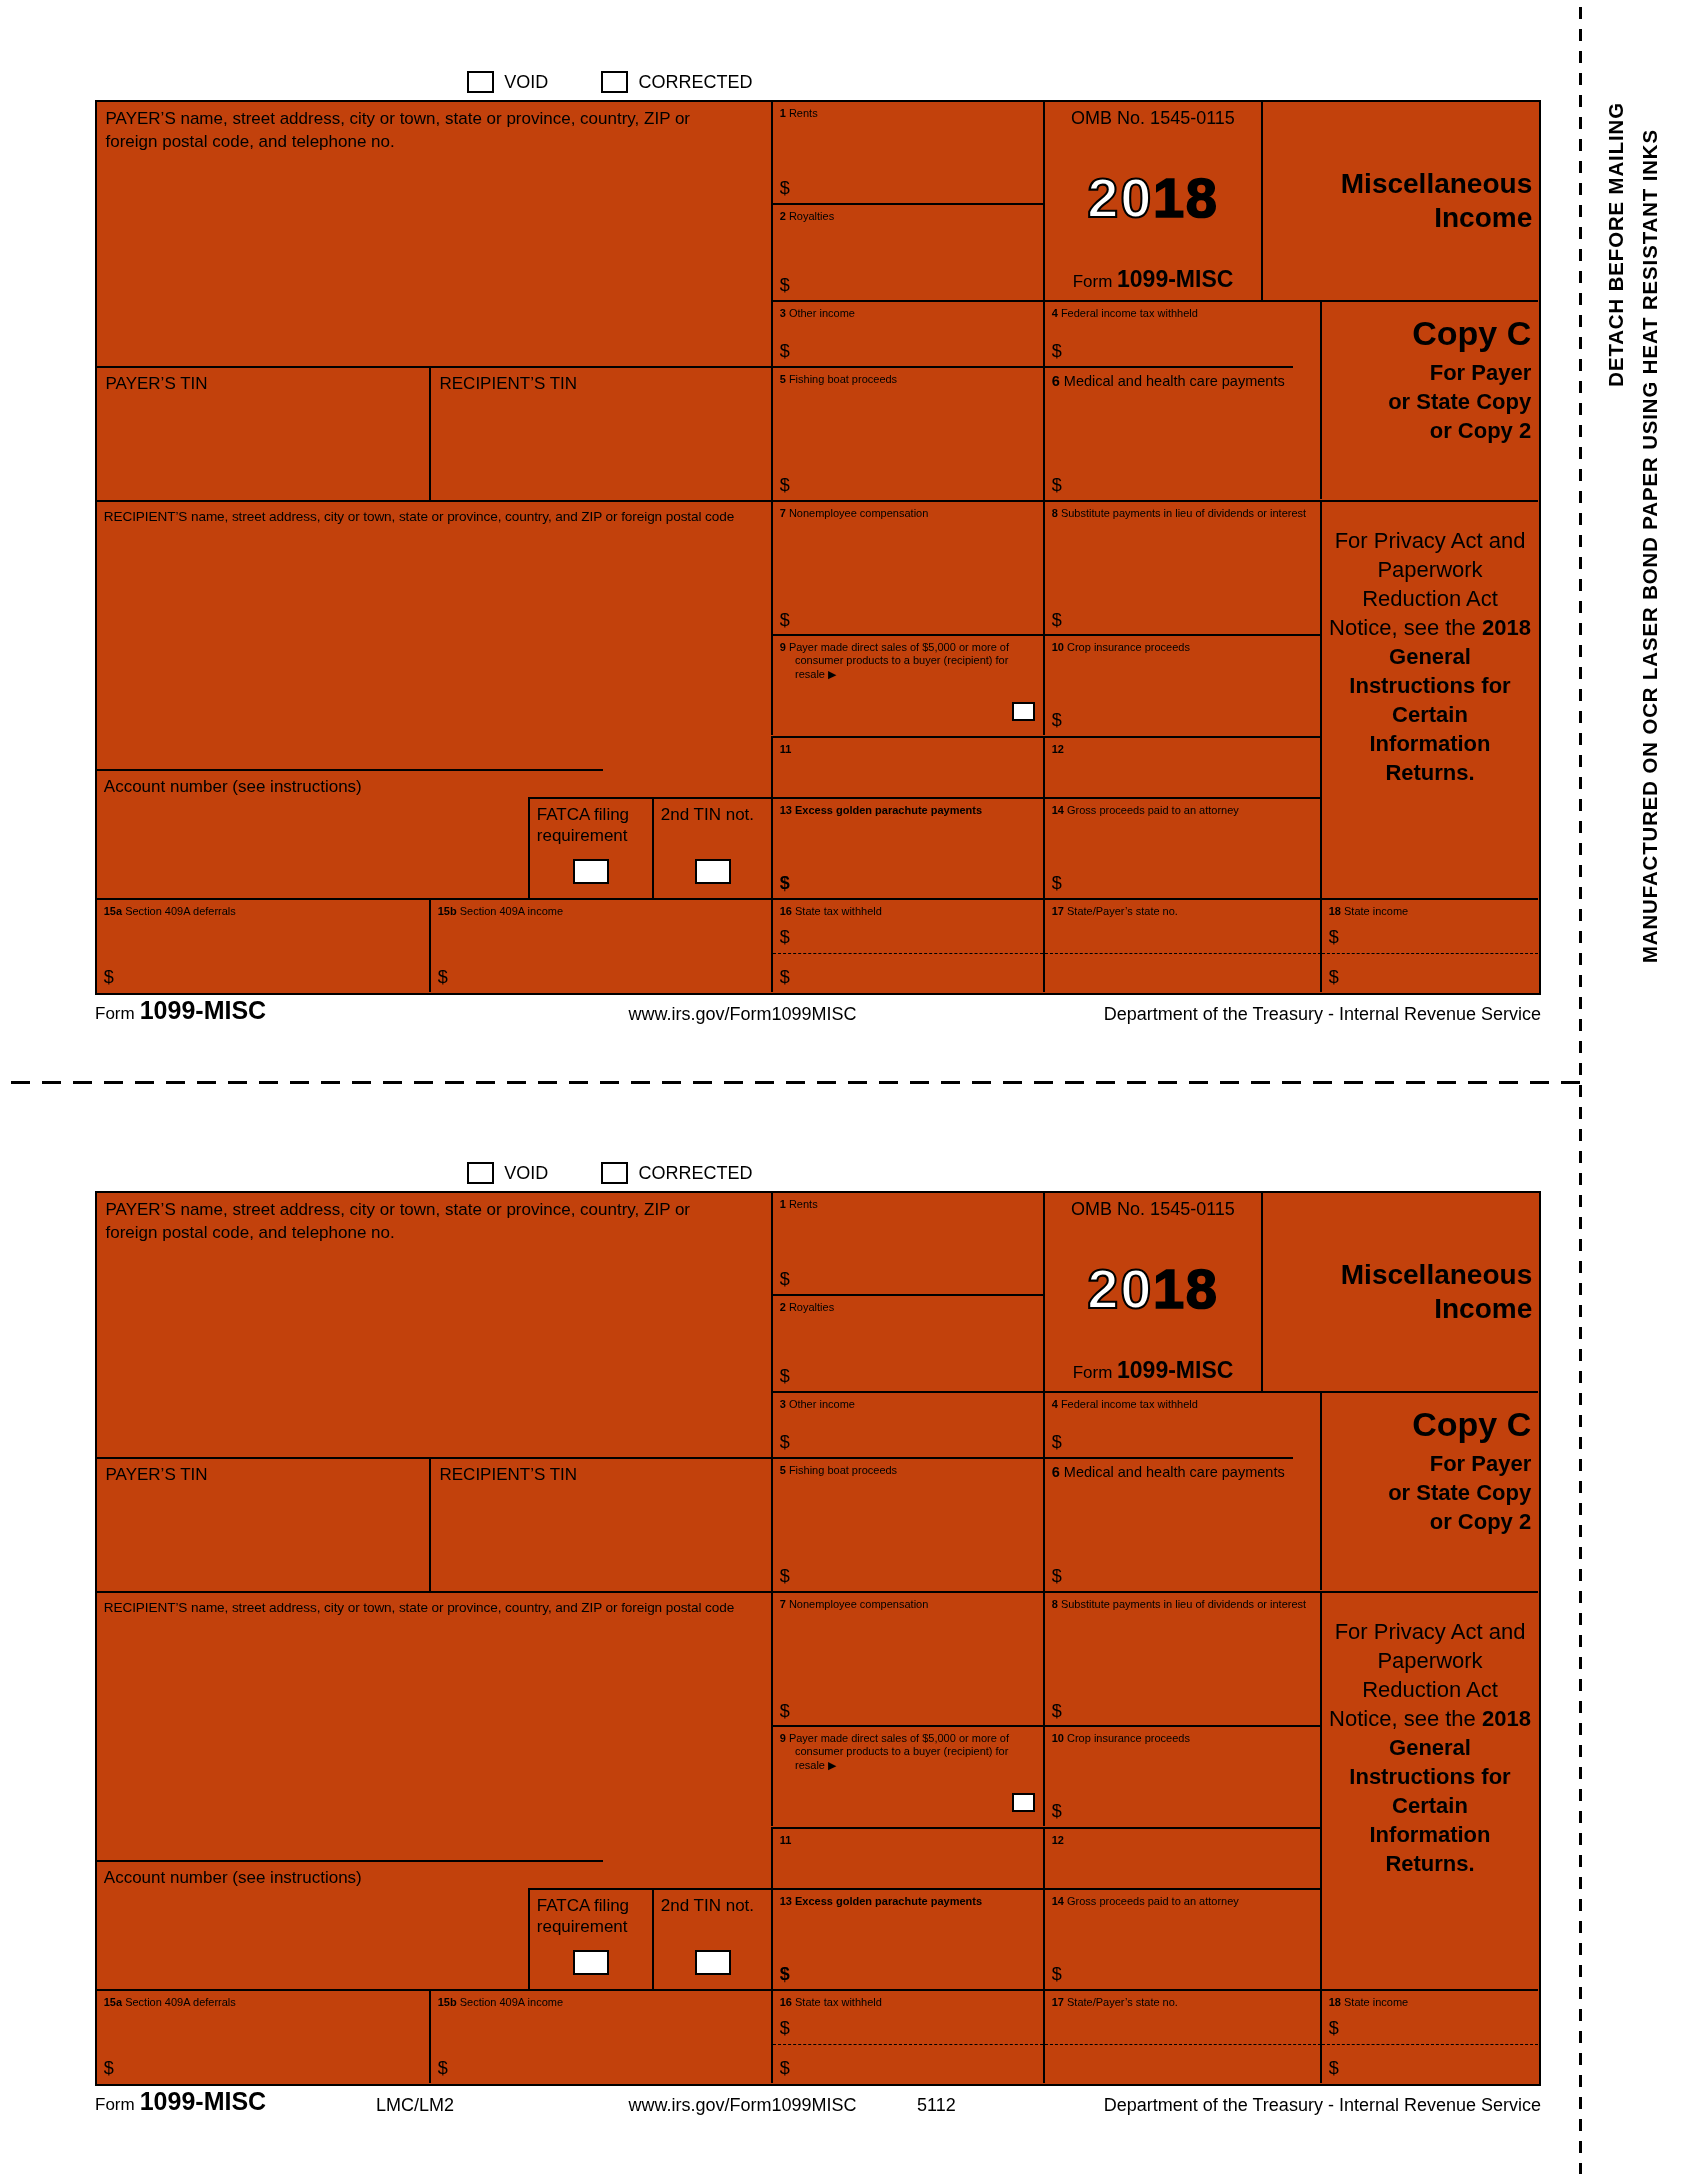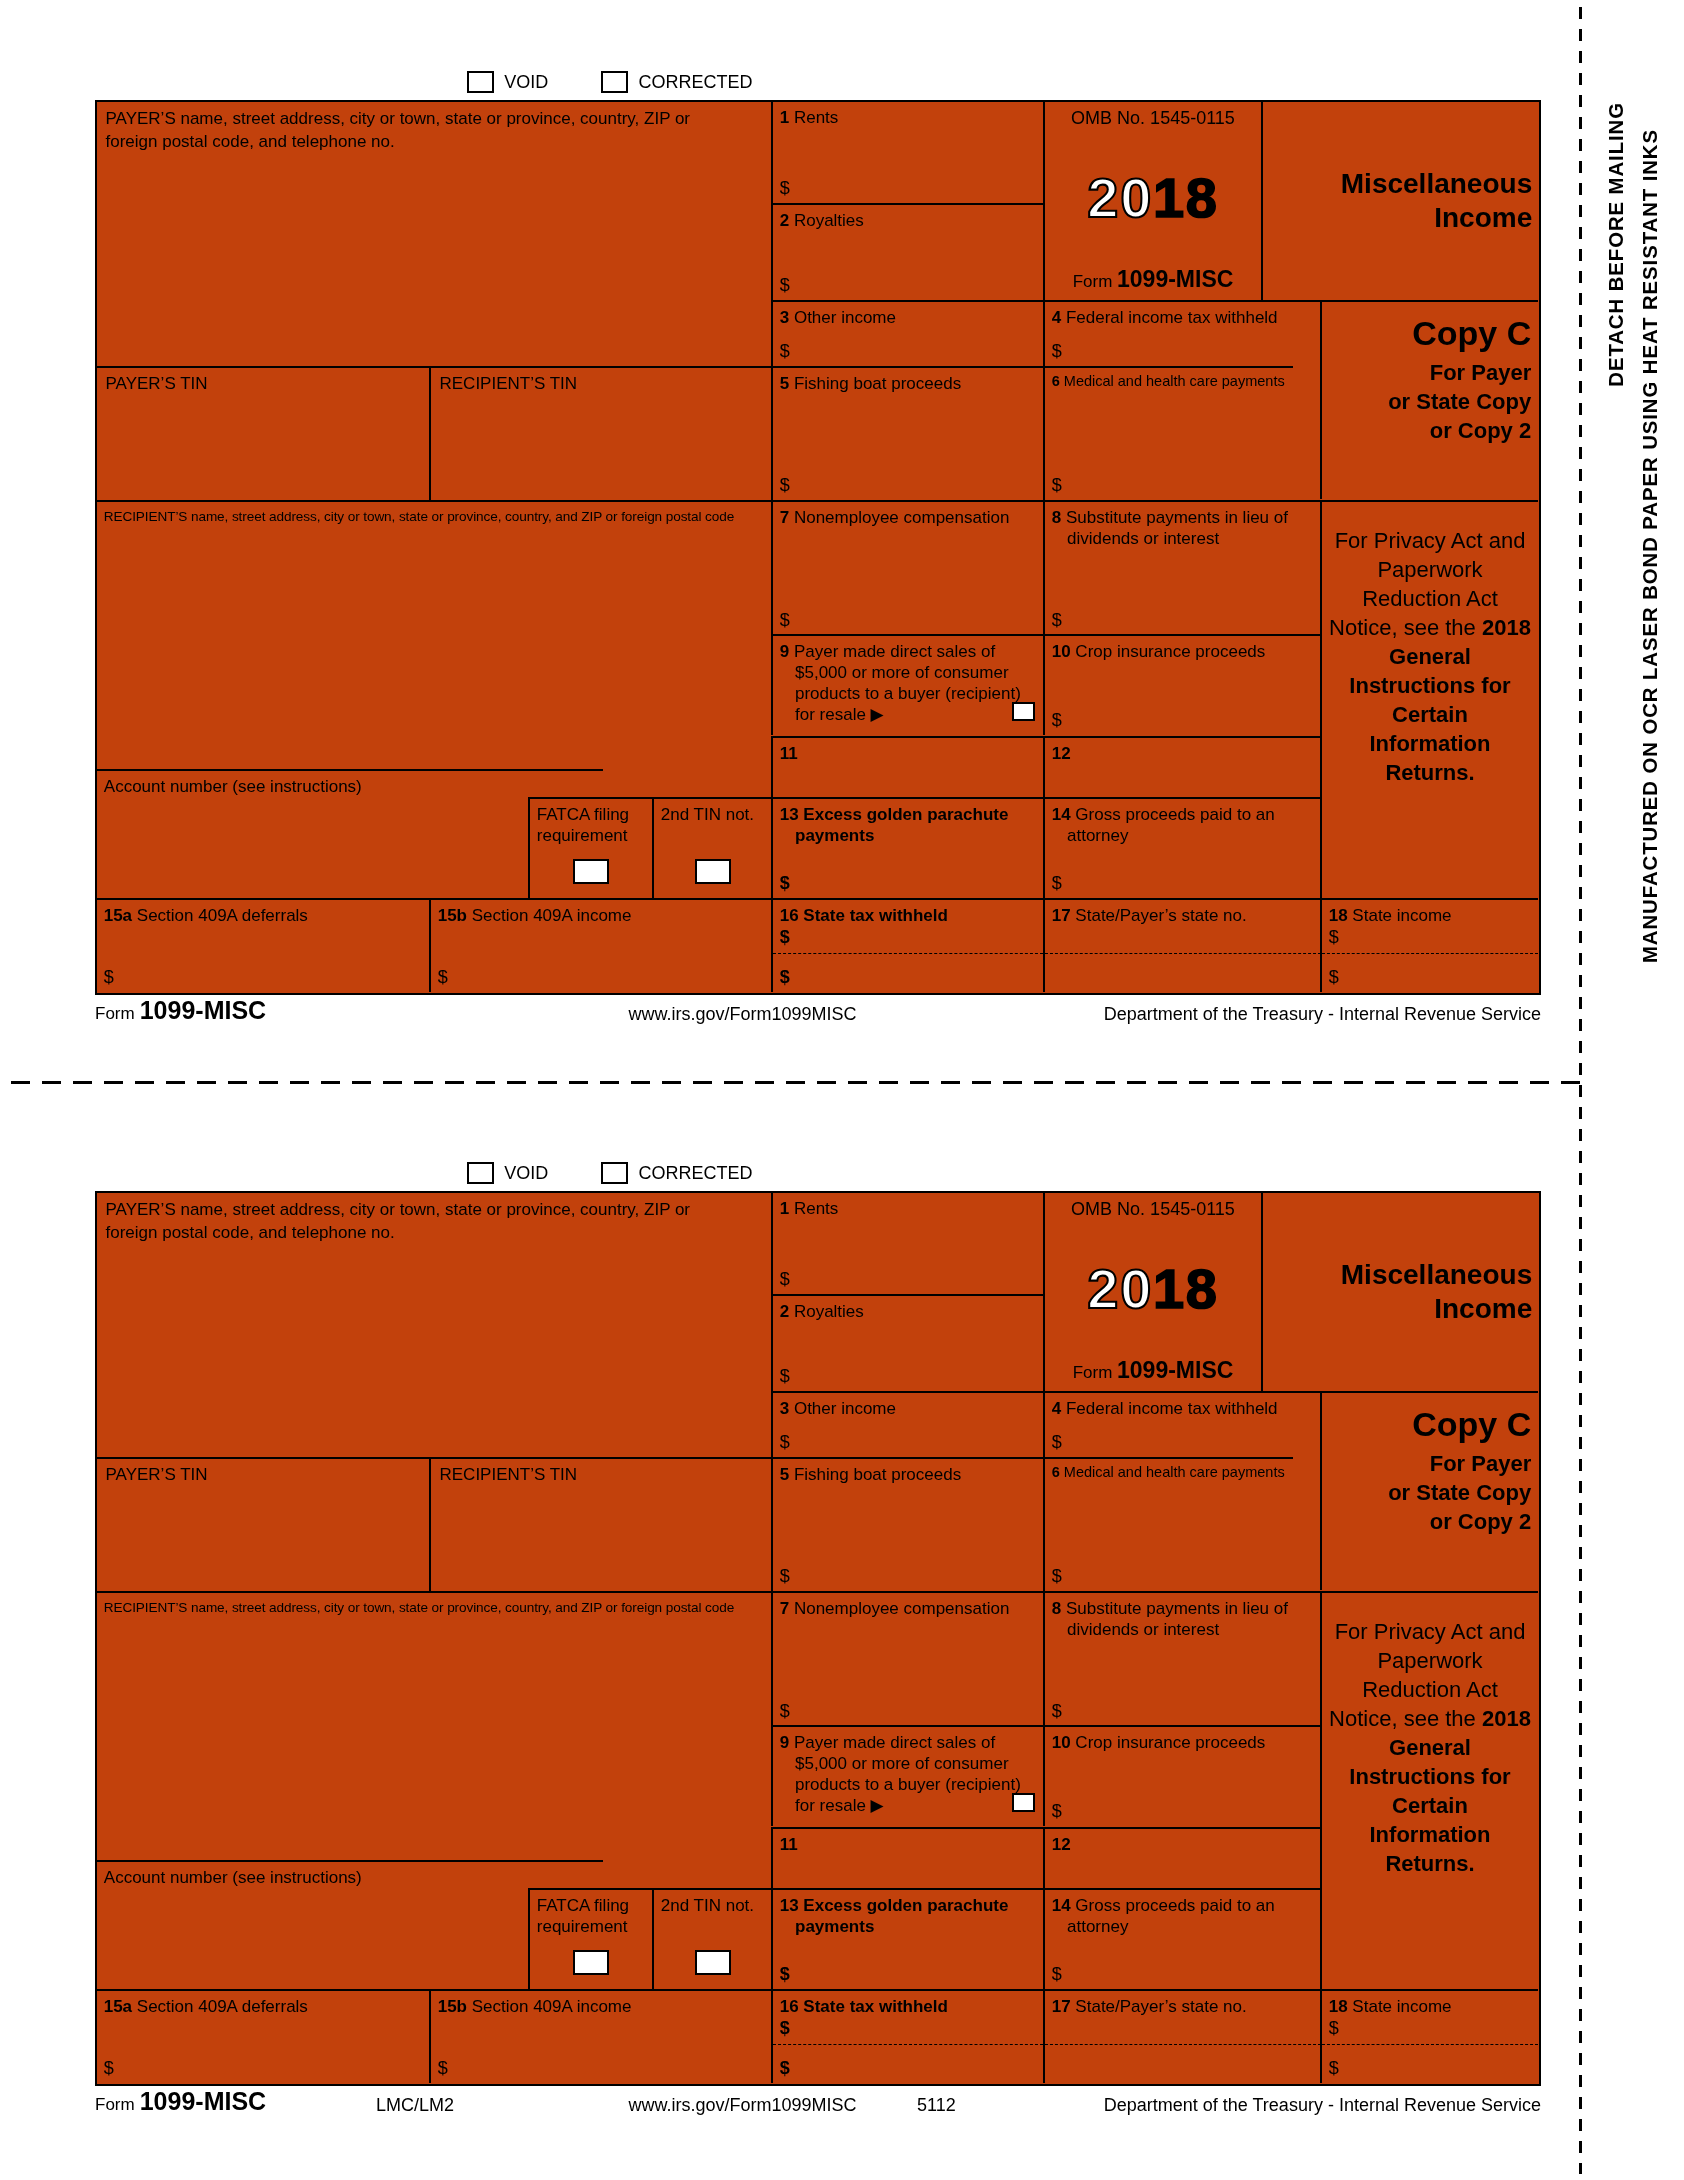--- a/index.html
+++ b/index.html
@@ -45,25 +45,25 @@
   .b10{left:946px;top:532px;width:278px;height:101px;}
   .b11{left:674px;top:634px;width:272px;height:61px;}
   .b12{left:946px;top:634px;width:278px;height:61px;}
   .acct{left:0;top:667px;width:506px;height:101px;}
   .fatca{left:431px;top:695px;width:124px;height:101px;}
   .tin2{left:555px;top:695px;width:119px;height:101px;}
   .b13{left:674px;top:695px;width:272px;height:101px;font-weight:bold;}
   .b14{left:946px;top:695px;width:278px;height:101px;}
   .b15a{left:0;top:796px;width:332px;height:94px;}
   .b15b{left:332px;top:796px;width:342px;height:94px;}
-  .b16{left:674px;top:796px;width:272px;height:94px;font-weight:bold;}
+  .b16{left:674px;top:796px;width:272px;height:94px;}
   .b17{left:946px;top:796px;width:278px;height:94px;}
   .b18{left:1223px;top:796px;width:218px;height:94px;}
 
-  .boxlabel { font-size:17px; line-height:1.24; padding:5.1px 6.8px 0 22px; text-indent:-15.3px; }
+  .boxlabel { font-size:11px; line-height:1.24; padding:5.1px 6.8px 0 22px; text-indent:-15.3px; }
   .boxlabel.sm { font-size:14.5px; }
   .blocklabel { font-size:17px; line-height:1.3; padding:6.8px 51px 0 8.5px; }
   .blocklabel.sm { font-size:13.6px; letter-spacing:-0.1px; padding:6px 6.8px 0 6.8px; }
   .tinlabel { font-size:17px; padding:6.8px 8.5px; }
   .plain { font-size:17px; line-height:1.25; padding:5.1px 6.8px 0 6.8px; }
   .dollar { position:absolute; left:6.8px; bottom:3.4px; font-size:18px; }
 
   .omb { display:flex; flex-direction:column; align-items:center; justify-content:space-between;
          padding:6.8px 3.4px 6.8px; text-align:left; }
   .omb-no { font-size:18px; }

